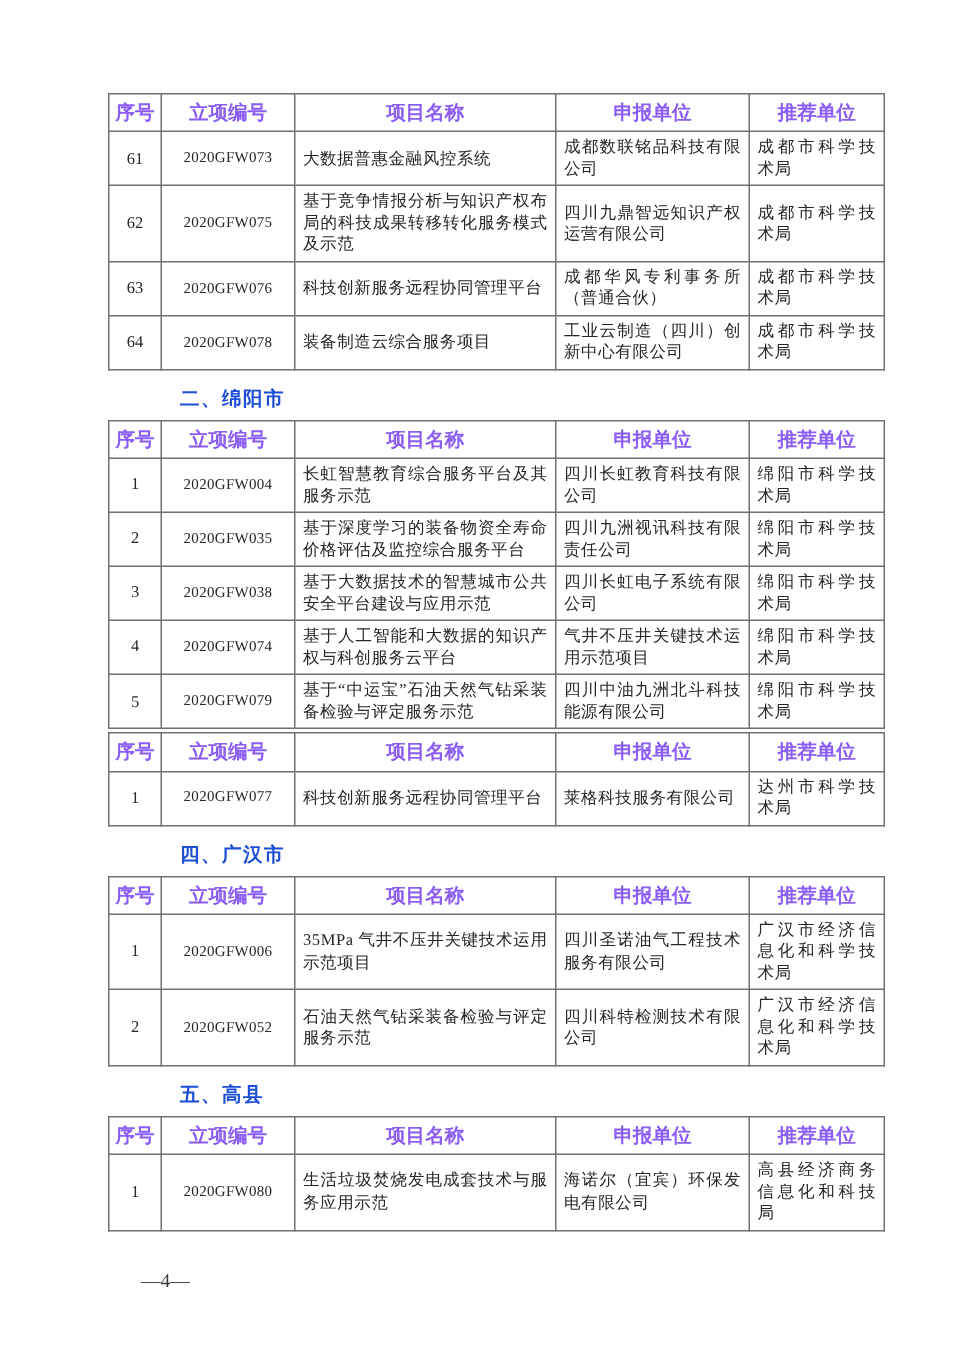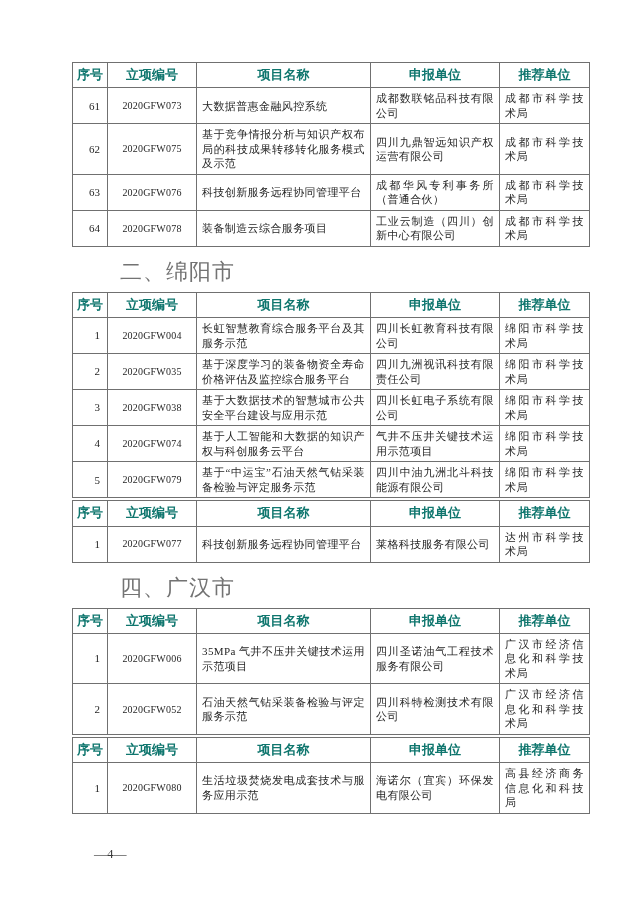--- a/index.html
+++ b/index.html
@@ -29,41 +29,41 @@
     border: 1px solid #707070;
     vertical-align: middle;
     word-break: break-all;
   }
   .doc-table th {
     font-size: 13px;
     font-weight: bold;
     text-align: center;
     padding: 4px 2px;
     line-height: 1.25;
-    color: #0f766e;
+    color: #8b5cf6;
   }
   .doc-table td {
     font-size: 11px;
     padding: 3px 5px;
     line-height: 1.32;
     letter-spacing: 0.4px;
   }
-  td.c0 { text-align: right; letter-spacing: 0; padding: 3px 7px; }
+  td.c0 { text-align: center; letter-spacing: 0; padding: 3px 0; }
   td.c1 { text-align: center; letter-spacing: 0.2px; font-size: 10px; }
   td.c2, td.c3, td.c4 { text-align: justify; text-align-last: left; }
   .c0 { width: 30px; }
   .c1 { width: 84px; }
   .c2 { width: 169px; }
   .c3 { width: 124px; }
   .c4 { width: 85px; }
   .section-title {
     font-family: "Liberation Sans", "DejaVu Sans", sans-serif;
-    font-weight: normal;
-    font-size: 22px;
-    color: #737373;
+    font-weight: bold;
+    font-size: 13px;
+    color: #1d4ed8;
     margin: 10px 0 5px 0;
     padding-left: 48px;
     letter-spacing: 1px;
   }
   .page-number {
     position: absolute;
     left: 94px;
     top: 846px;
     font-size: 13px;
     color: #3a3a3a;
@@ -219,20 +219,21 @@
             <td class="c1">2020GFW052</td>
             <td class="c2">石油天然气钻采装备检验与评定服务示范</td>
             <td class="c3">四川科特检测技术有限公司</td>
             <td class="c4">广汉市经济信息化和科学技术局</td>
           </tr>
         </tbody>
     </table>
   </div>
 
   <div class="section">
+    <div class="section-title">五、高县</div>
     <table class="doc-table">
       <thead>
         <tr>
             <th class="c0">序号</th>
             <th class="c1">立项编号</th>
             <th class="c2">项目名称</th>
             <th class="c3">申报单位</th>
             <th class="c4">推荐单位</th>
           </tr>
       </thead>

